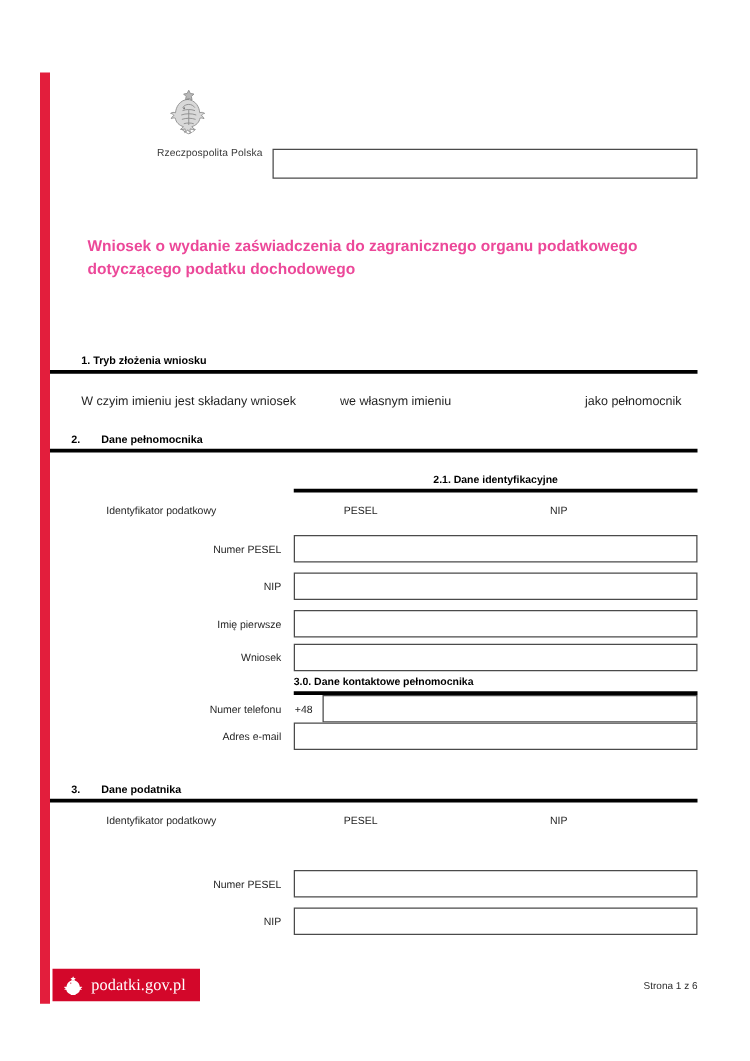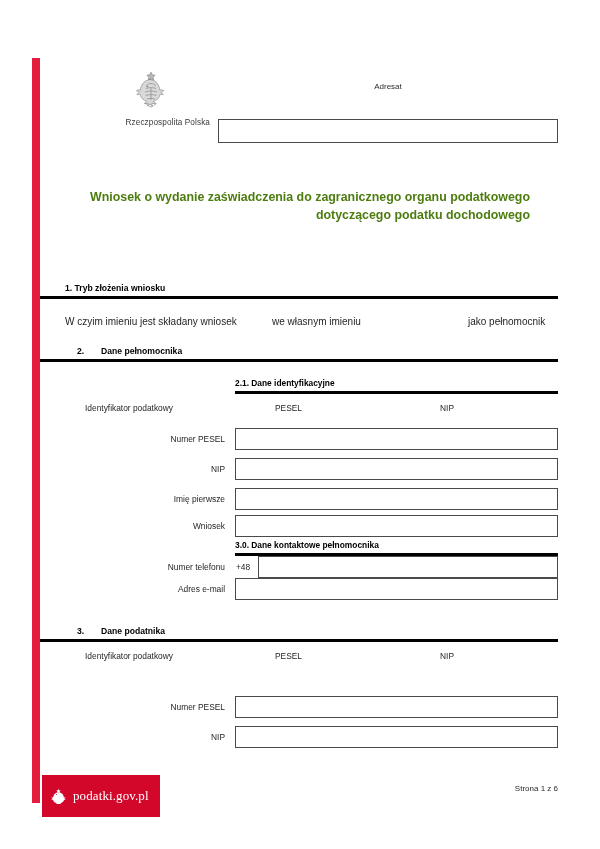--- a/index.html
+++ b/index.html
@@ -76,38 +76,38 @@
     background: #ffffff;
     box-sizing: border-box;
   }
 
   
   .doc-title {
     position: absolute;
     left: 70px;
     top: 188px;
     width: 460px;
-    text-align: right;
+    text-align: left;
     font-size: 12.4px;
     font-weight: bold;
     line-height: 18px;
-    color: #4d7c0f;
+    color: #ec4899;
   }
 
   
   .section {
     position: absolute;
     left: 40px;
     width: 518px;
   }
   .section-head {
     font-size: 8.6px;
     font-weight: bold;
     color: #000000;
-    padding-left: 37px;
+    padding-left: 17px;
     padding-bottom: 3px;
     white-space: nowrap;
   }
   .section-head .num {
     display: inline-block;
     min-width: 0;
   }
   .section-head .num.wide {
     min-width: 24px;
   }
@@ -213,21 +213,21 @@
   }
   .mode-row .m-q  { position: absolute; left: 25px;  top: 0; white-space: nowrap; }
   .mode-row .m-o1 { position: absolute; left: 232px; top: 0; white-space: nowrap; }
   .mode-row .m-o2 { position: absolute; left: 400px; top: 0; white-space: nowrap; padding-left: 28px; }
 
   
   .footer-logo {
     position: absolute;
     left: 42px;
     top: 775px;
-    height: 42px;
+    height: 26px;
     background: #d3072a;
     display: flex;
     align-items: center;
     padding: 0 11px 0 9px;
   }
   .footer-logo .f-eagle {
     width: 15px;
     height: 16px;
     margin-right: 7px;
     flex: none;
@@ -269,21 +269,20 @@
           <path d="M13 29 c1.3-.4 2.6-.6 4-.6 1.4 0 2.7 .2 4 .6"></path>
           <path d="M17 18 v12"></path>
           <path d="M11.5 33.5 l2.5 2 M22.5 33.5 l-2.5 2"></path>
           <path d="M14.5 35.8 c.8 .6 1.6 1 2.5 1.2 .9-.2 1.7-.6 2.5-1.2"></path>
         </g>
         <circle cx="13.3" cy="16.6" r="0.8" fill="#7a7a7a"></circle>
       </svg>
       <div class="emblem-caption">Rzeczpospolita Polska</div>
     </div>
 
-    <div class="adresat-label">Adresat</div>
 
     <div class="adresat-box"></div>
   </div>
 
   <div class="doc-title">Wniosek o wydanie zaświadczenia do zagranicznego organu podatkowego dotyczącego podatku dochodowego</div>
 
   <div class="section" style="top:283px;">
     <div class="section-head" style="padding-left:25px;">1. Tryb złożenia wniosku</div>
     <div class="rule-full"></div>
   </div>
@@ -294,21 +293,21 @@
     <span class="m-o2">jako pełnomocnik</span>
   </div>
 
   <div class="section" style="top:346px;">
     <div class="section-head">
       <span class="num wide">2.</span><span>Dane pełnomocnika</span>
     </div>
     <div class="rule-full"></div>
   </div>
 
-  <div class="section" style="top:378px;">
+  <div class="section" style="top:378px;text-align:center;">
     <div class="sub-head">2.1. Dane identyfikacyjne</div>
     <div class="rule-sub"></div>
   </div>
 
   <div class="choice-row" style="top:403px;">
     <span class="c-label">Identyfikator podatkowy</span>
     <span class="c-opt1">PESEL</span>
     <span class="c-opt2">NIP</span>
   </div>
 

